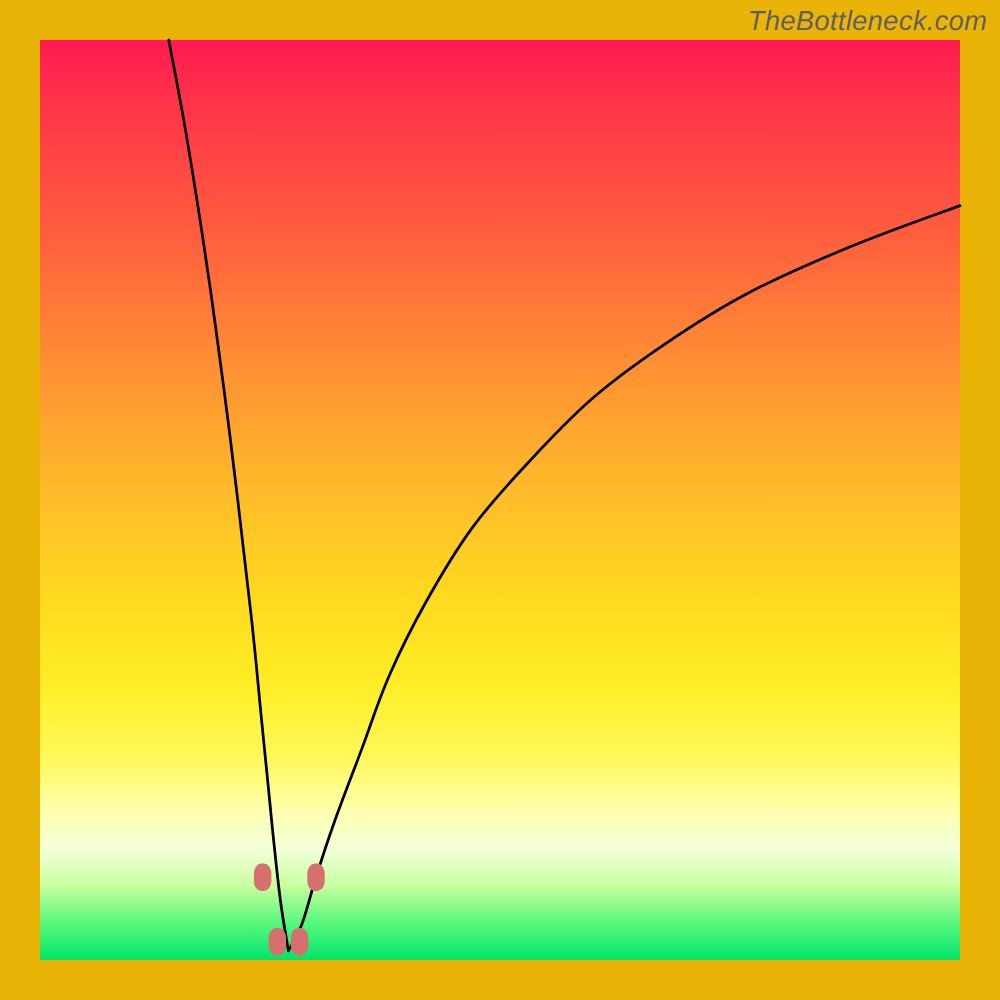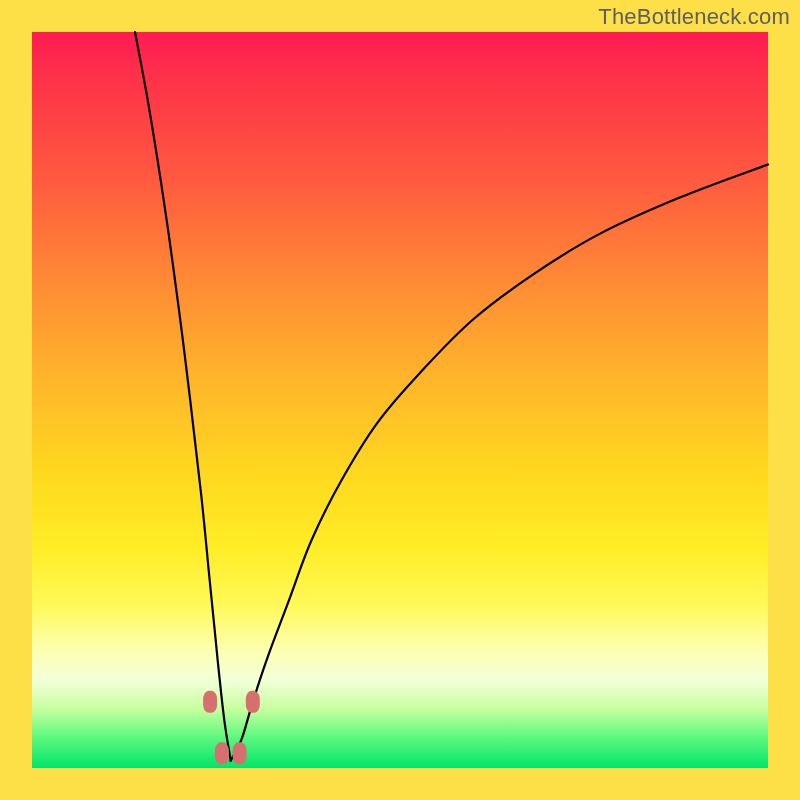--- a/index.html
+++ b/index.html
@@ -10,21 +10,22 @@
     background: #000;
     overflow: hidden;
     font-family: Arial, Helvetica, sans-serif;
   }
   .frame {
     position: absolute;
     top: 0;
     left: 0;
     width: 800px;
     height: 800px;
-    background: #fde047;
+    background: #eab308;
+    font-style: italic;
   }
   .plot-area {
     position: absolute;
     top: 32px;
     left: 32px;
     width: 736px;
     height: 736px;
     
     background: linear-gradient(
       to bottom,

